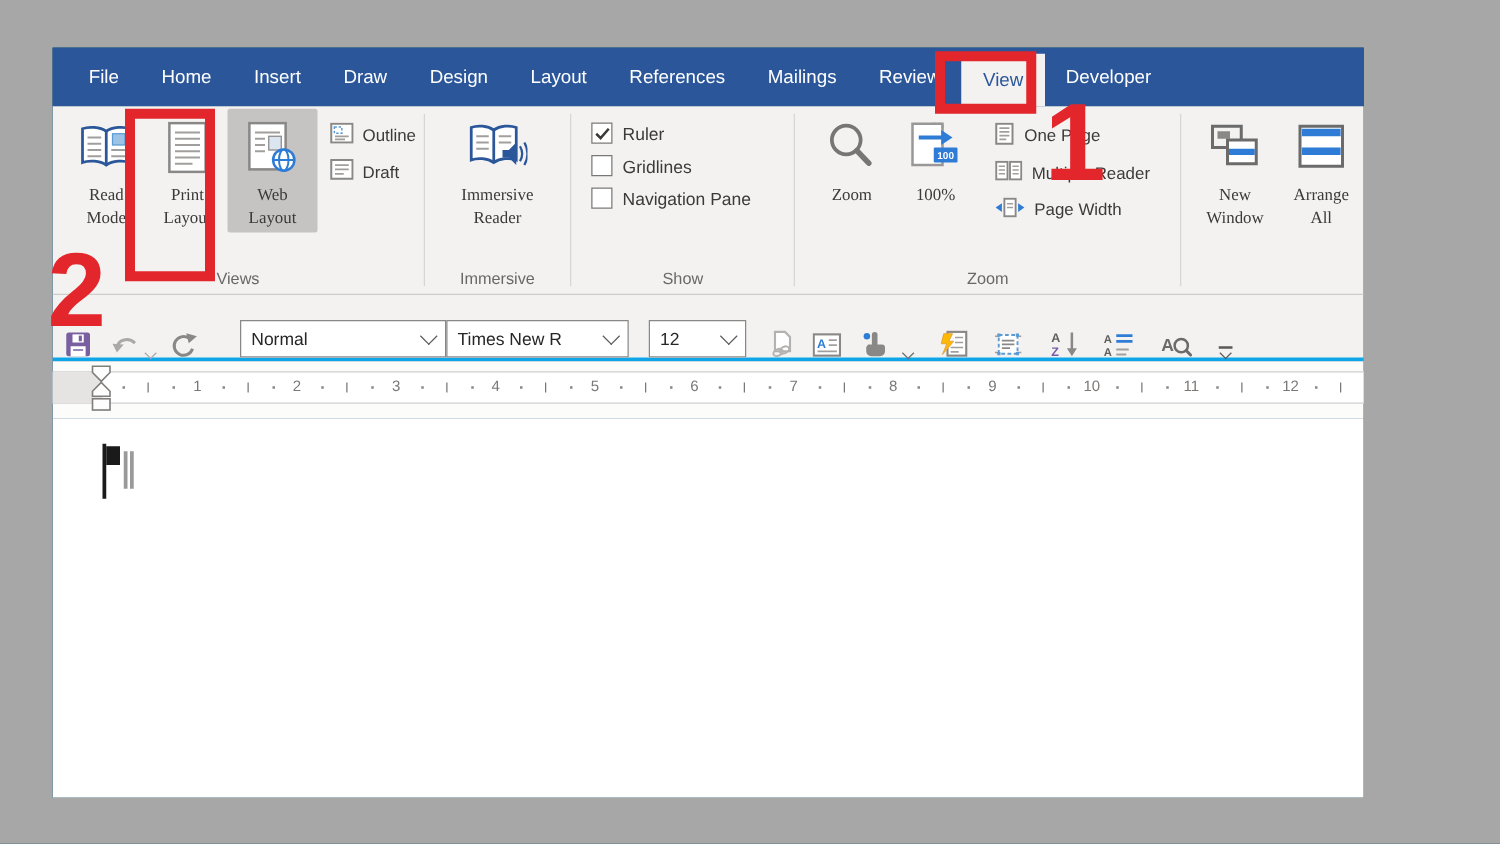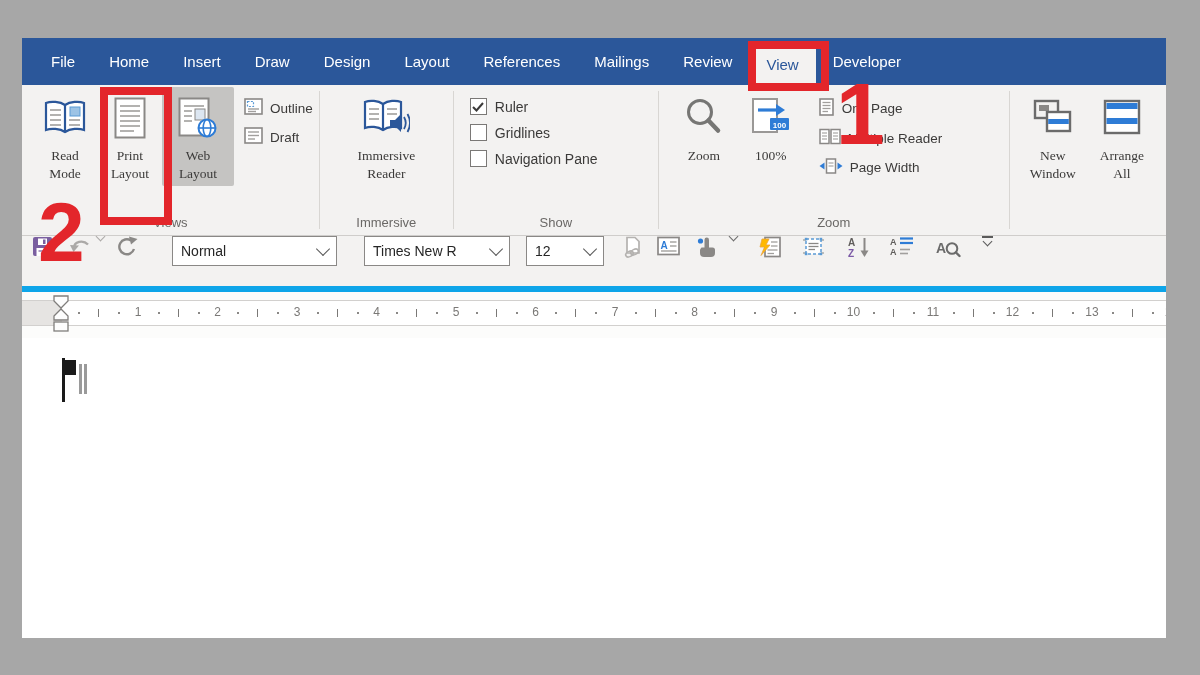--- a/index.html
+++ b/index.html
@@ -3,42 +3,42 @@
 <meta charset="utf-8">
 <style>
   html,body{margin:0;padding:0;}
   body{
     width:1200px;height:675px;position:relative;overflow:hidden;
     background:#a7a7a7;
     font-family:"Liberation Sans", sans-serif;
     -webkit-font-smoothing:antialiased;
   }
   .appwin{
-    position:absolute;left:22px;top:38px;width:1144px;height:600px;
+    position:absolute;left:42px;top:38px;width:1049px;height:600px;
     background:#0c4a6e;overflow:hidden;
   }
   
   .tabbar{height:47px;background:#2b579a;display:flex;align-items:stretch;padding-left:12px;}
   .tab{color:#fff;font-size:15px;display:flex;align-items:center;padding:0 17px;white-space:nowrap;}
   .tab.active{background:#f3f2f1;color:#2b579a;margin-top:5px;}
   
   .ribbon{height:150px;background:#f3f2f1;border-bottom:1px solid #cfcdcb;display:flex;position:relative;overflow:hidden;}
   .rgroup{position:relative;display:flex;align-items:flex-start;}
   .gsep{width:1px;background:#d8d6d3;margin:6px 0;flex:none;}
   .grouplabel{position:absolute;bottom:5px;left:0;right:0;text-align:center;font-size:13px;color:#6a6866;white-space:nowrap;}
   .bigbtn{display:flex;flex-direction:column;align-items:center;padding:7px 4px 4px 4px;margin-top:2px;border-radius:2px;}
   .bigbtn .icon{height:48px;display:flex;align-items:center;justify-content:flex-end;}
   .bigbtn .lbl{font-size:13.5px;color:#3b3a39;text-align:center;line-height:1.3;margin-top:5px;font-family:Liberation Serif, serif;}
   .bigbtn.selected{background:#c5c4c2;}
   .smallcol{display:flex;flex-direction:column;gap:9px;padding-top:13px;}
   .smallbtn{display:flex;align-items:center;gap:7px;font-size:13.5px;color:#3b3a39;white-space:nowrap;}
   .checkrow{display:flex;align-items:flex-end;gap:8px;font-size:14px;color:#3b3a39;white-space:nowrap;}
   .cbox{width:17px;height:17px;background:#fff;border:1.5px solid #7a7876;box-sizing:border-box;display:flex;align-items:center;justify-content:center;flex:none;}
   
-  .qat{height:50px;background:#f3f2f1;border-bottom:6px solid #0ea5e9;display:flex;align-items:flex-start;padding-left:10px;}
+  .qat{height:50px;background:#f3f2f1;border-bottom:3px solid #0ea5e9;display:flex;align-items:flex-end;padding-left:10px;}
   .combo{height:30px;background:#fff;border:1px solid #8a8886;display:flex;align-items:center;
          font-size:14px;color:#262626;padding:0 8px;box-sizing:border-box;justify-content:space-between;}
   .chev{width:9px;height:9px;border-right:1.8px solid #5a5a5a;border-bottom:1.8px solid #5a5a5a;
         transform:rotate(45deg);margin-top:-4px;flex:none;}
   .minicaret{width:6px;height:6px;border-right:1.6px solid #6b6b6b;border-bottom:1.6px solid #6b6b6b;
         transform:rotate(45deg);margin-top:-3px;}
   .qicon{display:flex;align-items:center;justify-content:center;}
   
   .rulerzone{height:46px;background:#fcfcfb;position:relative;}
   .rulertrack{position:absolute;left:0;right:0;top:8px;height:24px;background:#fff;
@@ -334,21 +334,21 @@
     <span class="qicon" style="margin-left:12px;">
       <svg width="22" height="20" viewBox="0 0 22 20">
         <path d="M15 4.5 A7.5 7.5 0 1 0 18 13" fill="none" stroke="#8a8886" stroke-width="2.4"></path>
         <polygon points="13,0.5 21.5,3 15,8.5" fill="#8a8886"></polygon>
       </svg>
     </span>
     <div class="combo" style="width:165px;margin-left:34px;">
       <span>Normal</span>
       <span class="chev"></span>
     </div>
-    <div class="combo" style="width:146px;margin-left:27px;">
+    <div class="combo" style="width:146px;">
       <span style="overflow:hidden;white-space:nowrap;">Times New R</span>
       <span class="chev"></span>
     </div>
     <div class="combo" style="width:78px;margin-left:16px;">
       <span>12</span>
       <span class="chev"></span>
     </div>
     <span class="qicon" style="margin-left:18px;">
       <svg width="22" height="22" viewBox="0 0 22 22">
         <path d="M5 1.5 H13 L17 5.5 V17 H5 Z" fill="#fff" stroke="#b4b2b0" stroke-width="1.7"></path>

